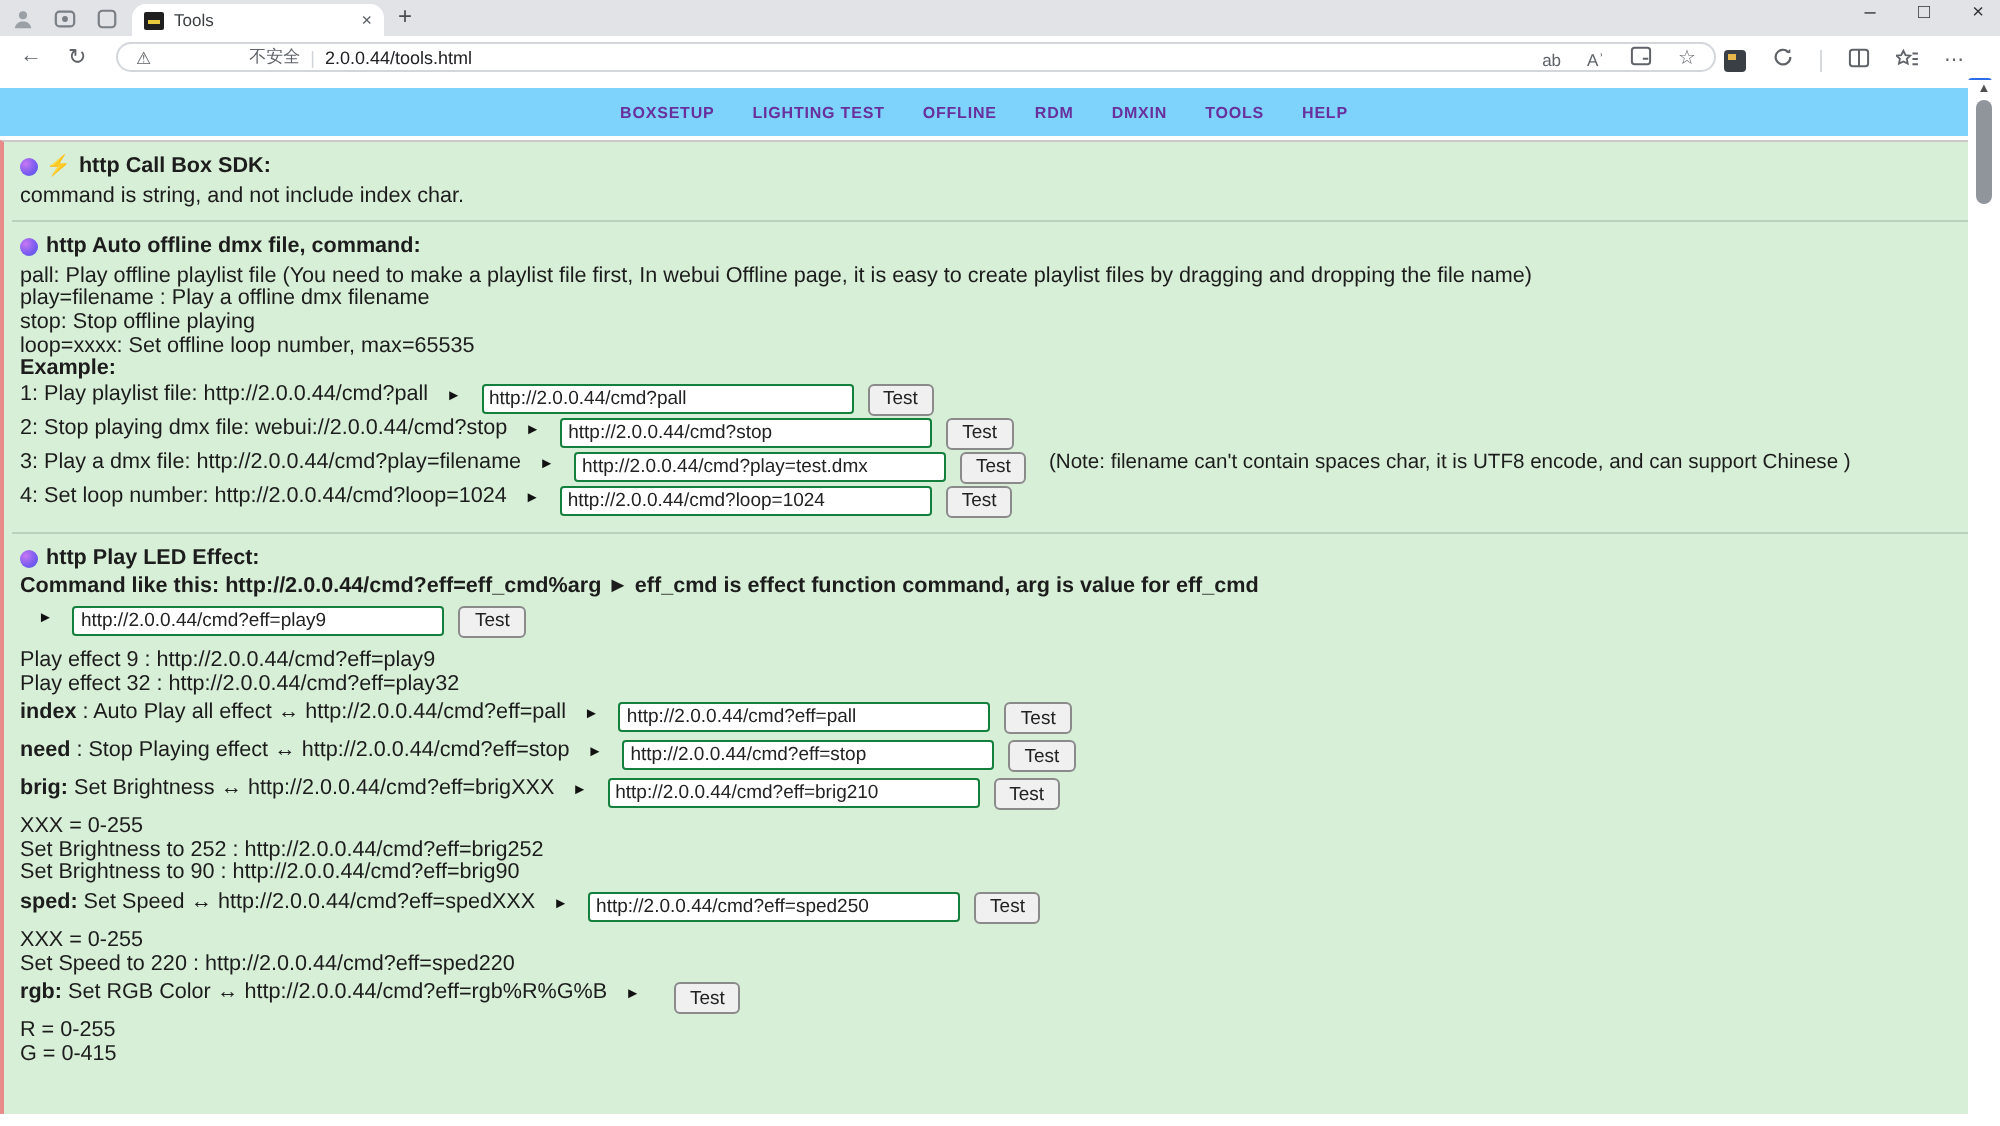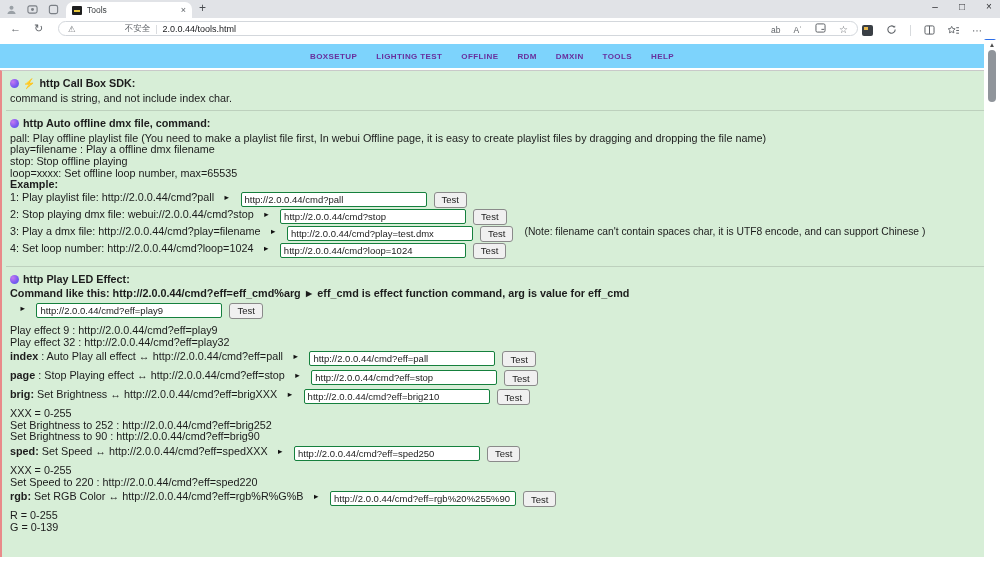--- a/index.html
+++ b/index.html
@@ -227,21 +227,21 @@
       </div>
       <div class="line gap">Play effect 9 : http://2.0.0.44/cmd?eff=play9</div>
       <div class="line">Play effect 32 : http://2.0.0.44/cmd?eff=play32</div>
       <div class="line cmd gap">
         <span class="lbl"><b>index</b> : Auto Play all effect ↔ http://2.0.0.44/cmd?eff=pall</span>
         <span class="arrow">►</span>
         <input type="text" value="http://2.0.0.44/cmd?eff=pall" style="">
         <button>Test</button>
       </div>
       <div class="line cmd gap">
-        <span class="lbl"><b>page</b> : Stop Playing effect ↔ http://2.0.0.44/cmd?eff=stop</span>
+        <span class="lbl"><b>need</b> : Stop Playing effect ↔ http://2.0.0.44/cmd?eff=stop</span>
         <span class="arrow">►</span>
         <input type="text" value="http://2.0.0.44/cmd?eff=stop" style="">
         <button>Test</button>
       </div>
       <div class="line cmd gap">
         <span class="lbl"><b>brig:</b> Set Brightness ↔ http://2.0.0.44/cmd?eff=brigXXX</span>
         <span class="arrow">►</span>
         <input type="text" value="http://2.0.0.44/cmd?eff=brig210" style="">
         <button>Test</button>
       </div>
@@ -252,24 +252,23 @@
         <span class="lbl"><b>sped:</b> Set Speed ↔ http://2.0.0.44/cmd?eff=spedXXX</span>
         <span class="arrow">►</span>
         <input type="text" value="http://2.0.0.44/cmd?eff=sped250" style="">
         <button>Test</button>
       </div>
       <div class="line">XXX = 0-255</div>
       <div class="line">Set Speed to 220 : http://2.0.0.44/cmd?eff=sped220</div>
       <div class="line cmd gap">
         <span class="lbl"><b>rgb:</b> Set RGB Color ↔ http://2.0.0.44/cmd?eff=rgb%R%G%B</span>
         <span class="arrow">►</span>
-        <input type="text" value="http://2.0.0.44/cmd?eff=rgb%20%255%90" style="">
         <button>Test</button>
       </div>
       <div class="line">R = 0-255</div>
-      <div class="line">G = 0-139</div>
+      <div class="line">G = 0-415</div>
     </div>
   </div>
 
 <div class="scrollbar">
   <span class="sb-up">▲</span>
   <span class="sb-thumb"></span>
 </div>
 
 </body></html>

